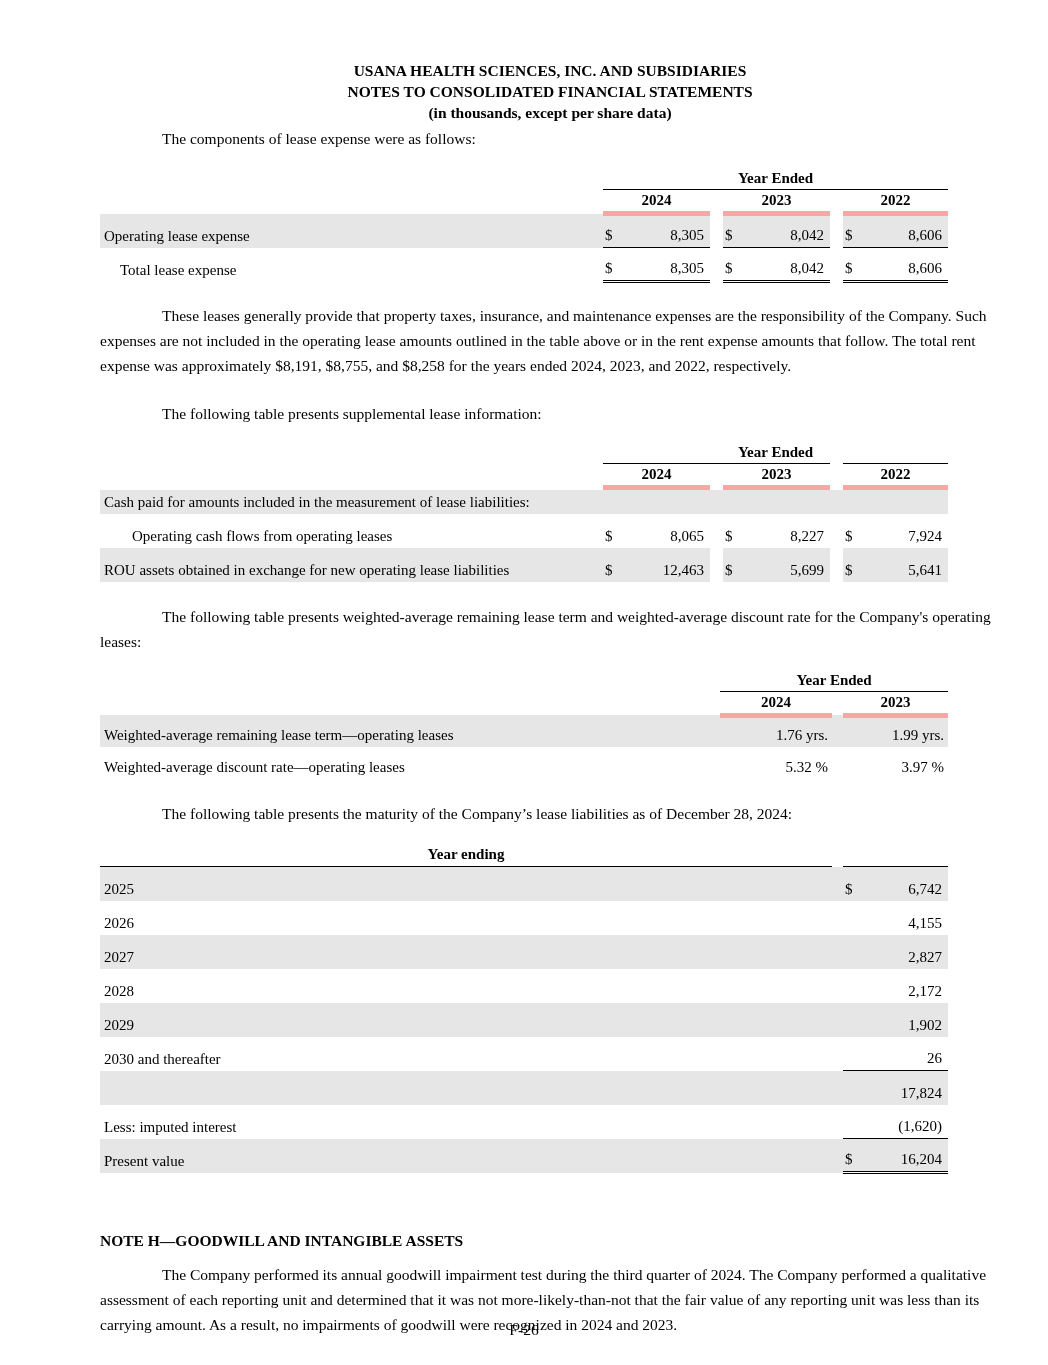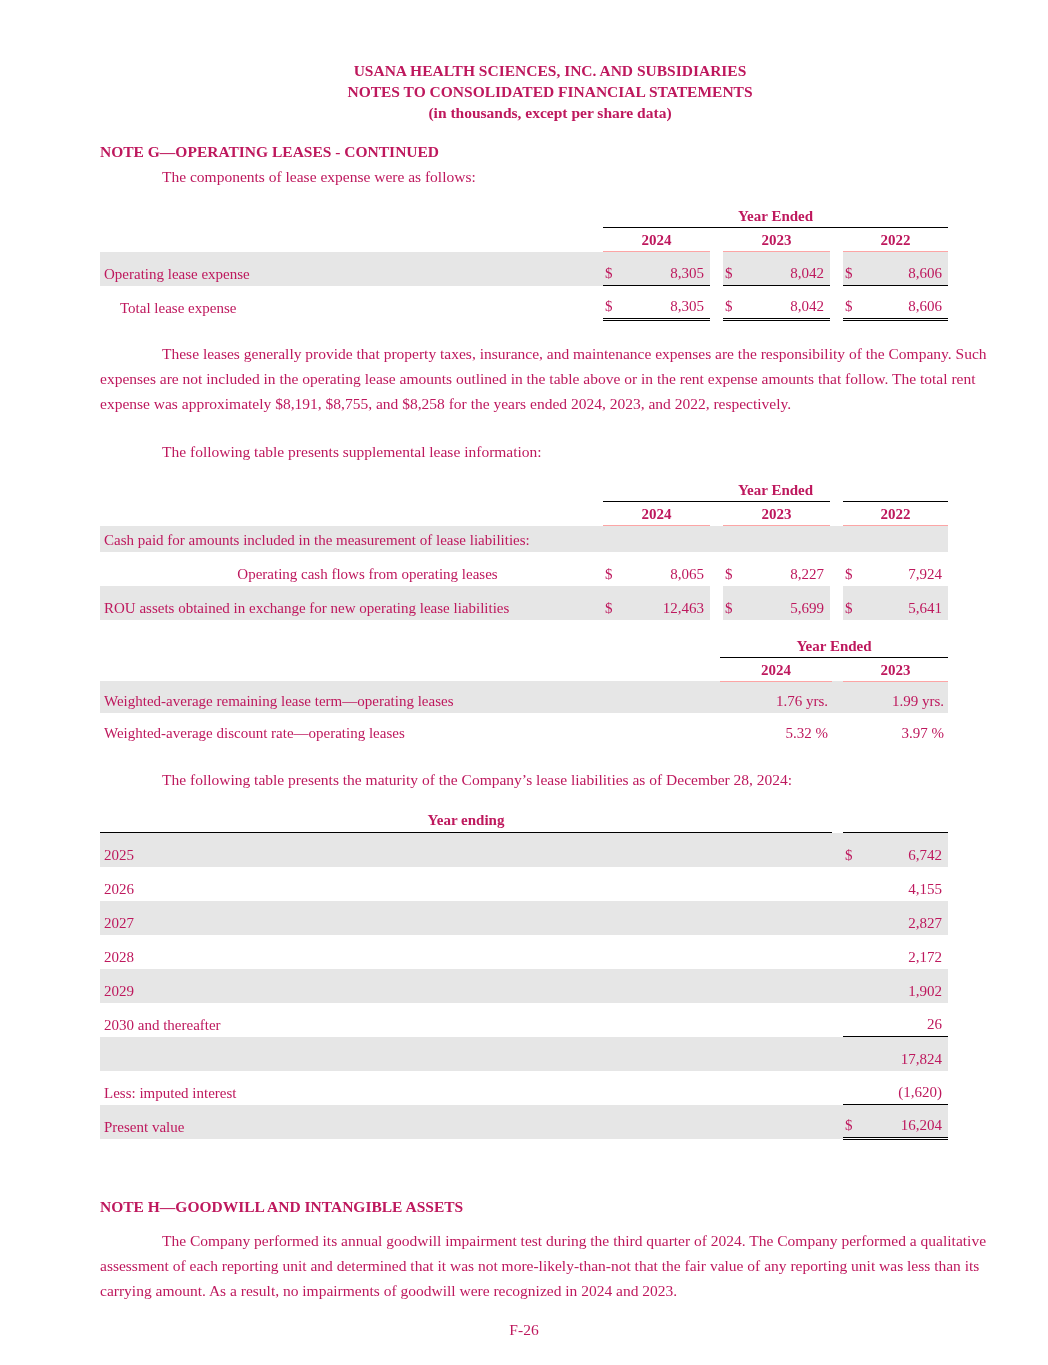--- a/index.html
+++ b/index.html
@@ -3,46 +3,46 @@
 <meta charset="utf-8">
 <style>
   * { margin:0; padding:0; box-sizing:border-box; }
   html,body { background:#ffffff; }
   .page {
     position:relative;
     width:1048px; height:1365px;
     background:#ffffff;
     font-family:"Liberation Serif", "DejaVu Serif", serif;
     font-size:15.5px;
-    color:#be185d;
+    color:#000000;
     padding:60px 48px 0 100px;
     overflow:hidden;
   }
   .doc-header { text-align:center; font-weight:bold; line-height:21px; }
   .note-heading { font-weight:bold; margin-top:20px; }
   p.body { line-height:25px; text-align:left; }
   p.indent { text-indent:62px; }
   .mt-intro { margin-top:3px; }
 
   table { border-collapse:collapse; table-layout:fixed; width:848px; }
   td { font-size:15px; vertical-align:bottom; overflow:hidden; white-space:nowrap; }
 
   
   td.lbl  { text-align:left; padding:3px 0 3px 4px; height:32px; }
   td.lbl-ind  { padding-left:20px;margin-top:36px; }
-  td.lbl-ind2 { padding-left:32px;text-align:center; }
+  td.lbl-ind2 { padding-left:32px; }
   td.usd  { text-align:left; padding:3px 0 3px 2px; height:26px; }
   td.val  { text-align:right; padding:3px 6px 3px 0; height:34px; }
   td.gap  { background:transparent !important; }
 
   
   td.span-hdr { text-align:center; font-weight:bold; height:22px; padding-bottom:2px; }
   tr.linerow td { height:0; padding:0; }
   td.ln { border-bottom:1px solid #000; height:0; padding:0; }
-  td.yr { text-align:center; font-weight:bold; height:24px; padding:2px 0; border-bottom:1px solid #fca5a5; }
+  td.yr { text-align:center; font-weight:bold; height:24px; padding:2px 0; border-bottom:5px solid #fca5a5; }
 
   .bb  { border-bottom:1px solid #000; }
   .bbd { border-bottom:3px double #000; }
 
   tr.shaded td { background:#e6e6e6; }
   tr.shaded td.gap { background:transparent; }
   tr.shaded-full td { background:#e6e6e6; }
 
   td.section-lbl { text-align:left; padding:3px 0 3px 4px; height:26px; background:#e6e6e6; }
 
@@ -61,21 +61,20 @@
 <body>
 
 <div class="page">
 
   <div class="doc-header">
     <div>USANA HEALTH SCIENCES, INC. AND SUBSIDIARIES</div>
     <div>NOTES TO CONSOLIDATED FINANCIAL STATEMENTS</div>
     <div>(in thousands, except per share data)</div>
   </div>
 
-  <div class="note-heading">NOTE G—OPERATING LEASES - CONTINUED</div>
 
   <p class="body indent mt-intro">The components of lease expense were as follows:</p>
 
   <div class="tbl-wrap">
     <table>
       <colgroup>
         <col style="width:503px">
           <col style="width:22px">
           <col style="width:85px">
           <col style="width:13px">
@@ -186,20 +185,21 @@
         <td class="usd">$</td>
         <td class="val">5,699</td>
         <td class="gap"></td>
         <td class="usd">$</td>
         <td class="val">5,641</td>
       </tr>
     </tbody>
       </table>
   </div>
 
+  <p class="body indent" style="margin-top:22px">The following table presents weighted-average remaining lease term and weighted-average discount rate for the Company's operating leases:</p>
 
   <div class="tbl-wrap" style="margin-top:15px">
     <table>
       <colgroup>
         <col style="width:620px">
           <col style="width:112px">
           <col style="width:11px">
           <col style="width:105px">
       </colgroup>
       <tbody>

